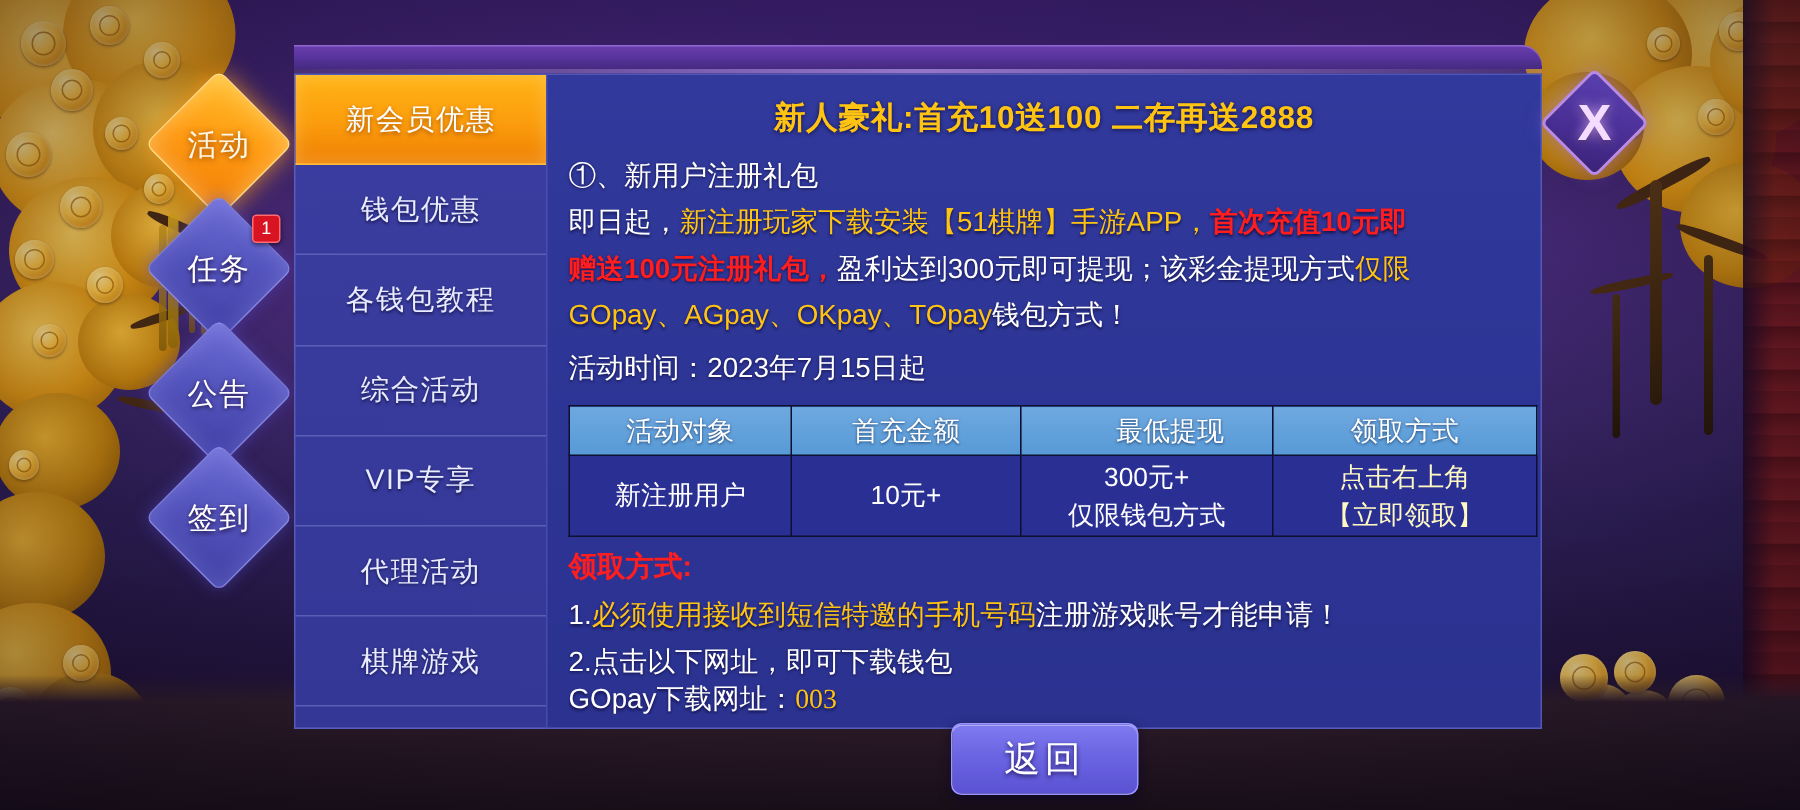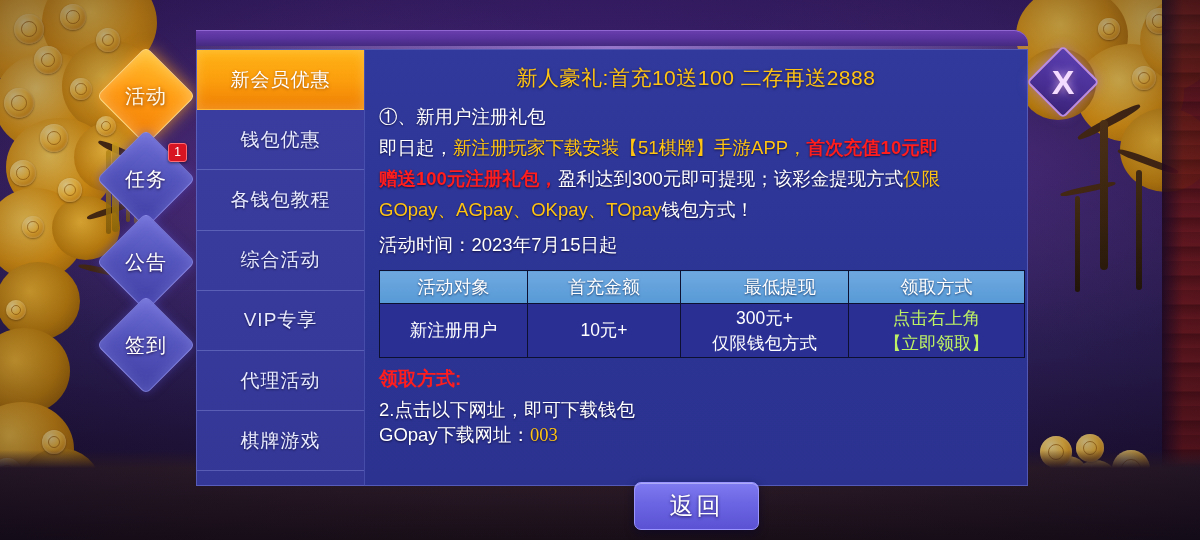--- a/index.html
+++ b/index.html
@@ -136,21 +136,21 @@
   .content{
     flex:1; position:relative;
     background:linear-gradient(180deg,#313a9c 0%, #2c3494 55%, #2b3290 100%);
     border:1px solid rgba(120,125,215,.5);
     border-left:1px solid rgba(120,125,215,.35);
     overflow:hidden;
     padding:8px 14px 0 14px;
   }
 
   .c-title{
-    text-align:center; font-size:21px; font-weight:normal; color:#ffc412;
+    text-align:center; font-size:21px; font-weight:bold; color:#ffc412;
     letter-spacing:.5px; margin:6px 0 9px 0;
     text-shadow:0 1px 3px rgba(15,10,60,.9);
   }
   .c-line{
     font-size:18.5px; color:#ffffff; line-height:31px;
     text-shadow:0 1px 2px rgba(12,8,50,.8);
     white-space:nowrap;
   }
   .gold{ color:#ffc412; }
   .red { color:#ff1d1d; font-weight:bold; }
@@ -165,21 +165,21 @@
     background:linear-gradient(180deg,#6fa8e0 0%, #579ad6 100%);
     color:#ffffff; font-size:18px; font-weight:normal;
     height:33px; border:1.6px solid #0d1030;
     text-shadow:0 1px 2px rgba(10,30,70,.7);
   }
   table.promo td{
     background:#2a2f93; color:#ffffff; font-size:17.5px;
     height:54px; text-align:center; border:1.6px solid #0d1030;
     line-height:25px;
   }
-  table.promo td.claim{ color:#bef264;font-family:Liberation Serif, serif; }
+  table.promo td.claim{ color:#fef9c3;font-family:Liberation Serif, serif; }
   .col1{ width:148px; } .col2{ width:153px; } .col3{ width:168px;padding-left:31px; } .col4{ width:176px; }
 
   .c-redhead{ color:#ff1d1d; font-weight:bold; font-size:19px; line-height:30px; }
   .cut-row{ position:relative; height:20px; overflow:hidden; }
   .cut-row .c-line{ position:absolute; top:-6px; left:0; }
 
   
   #close{
     position:absolute; left:1031px; top:50px; width:64px; height:64px;
     cursor:pointer;
@@ -392,20 +392,21 @@
             <td class="claim">
               <span>点击右上角</span><br>
               <span>【立即领取】</span>
             </td>
           </tr>
         </tbody>
       </table>
 
       <div class="c-redhead">领取方式:</div>
 
+      <div class="c-line"><span>1.</span><span class="gold">必须使用接收到短信特邀的手机号码</span><span>注册游戏账号才能申请！</span></div>
 
       <div class="c-line"><span>2.</span><span>点击以下网址，即可下载钱包</span></div>
 
       <div class="cut-row">
         <div class="c-line"><span>GOpay下载网址：</span><span class="gold" style="font-family:Liberation Serif, serif;">003</span></div>
       </div>
 
     </div>
   </div>
 </div>

